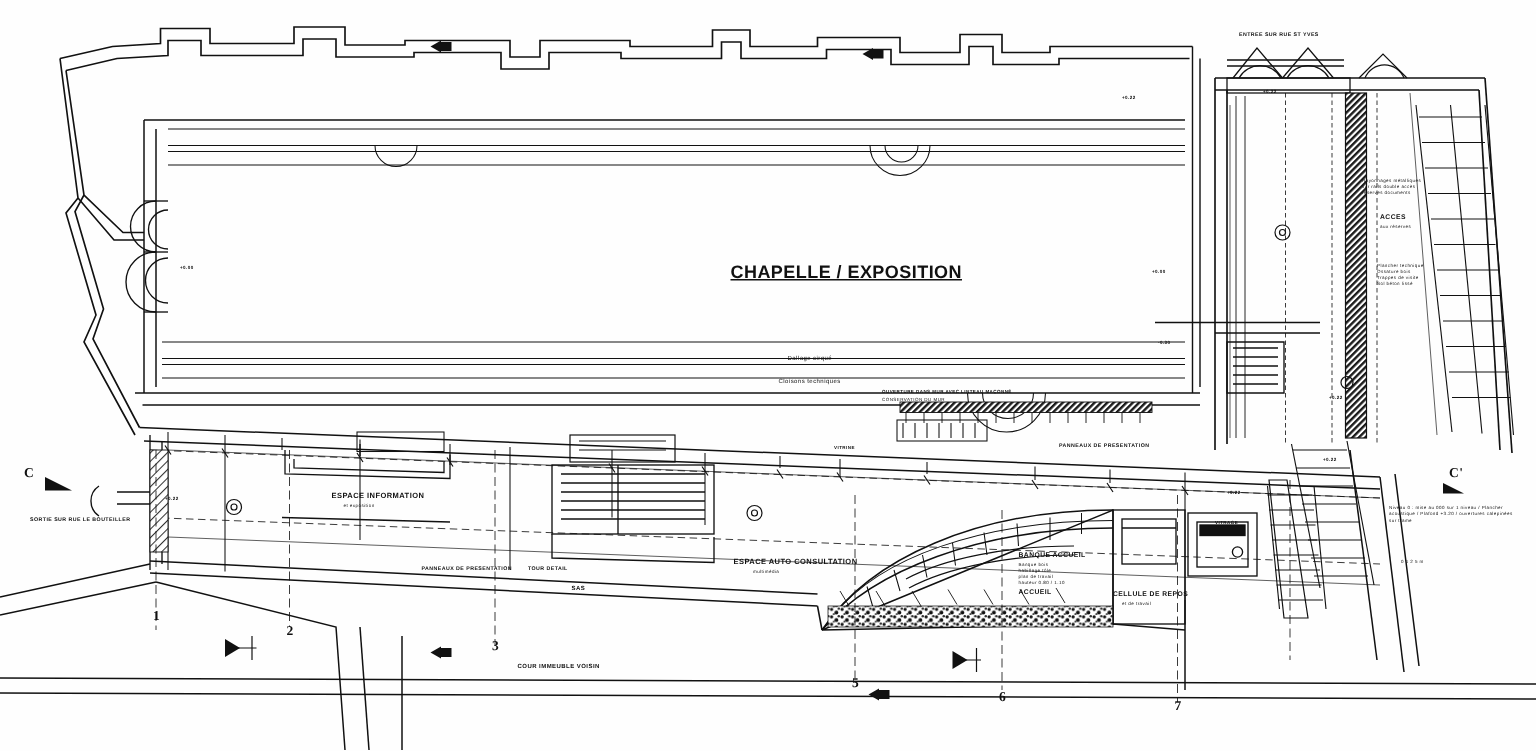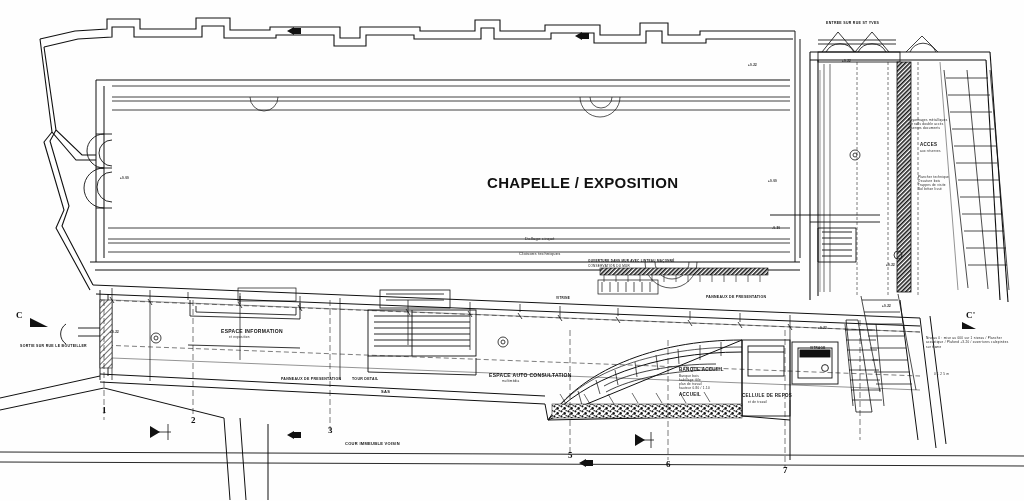--- a/index.html
+++ b/index.html
@@ -2,21 +2,21 @@
 <html><head>
 <meta charset="utf-8">
 <style>
   html,body{margin:0;padding:0;background:#ffffff;}
   body{font-family:"Liberation Sans",sans-serif;}
   #plan{position:relative;width:1024px;height:501px;background:#fefefe;overflow:hidden;}
   #plan svg{position:absolute;left:0;top:0;}
   .lbl{position:absolute;font-family:"Liberation Sans",sans-serif;color:#111;white-space:nowrap;
        font-weight:bold;letter-spacing:.3px;}
   .t3{font-size:3px;} .t35{font-size:3.5px;} .t4{font-size:4px;} .t45{font-size:4.5px;}
-  .t5{font-size:5px;} .t9{font-size:15px;}
+  .t5{font-size:5px;} .t9{font-size:12px;text-decoration:underline;}
   .thin{font-weight:normal;}
   .num{font-size:9px;font-weight:bold;font-family:"Liberation Serif",serif;}
   .secm{font-size:9px;font-weight:bold;font-family:"Liberation Serif",serif;}
 </style>
 </head>
 <body>
 
 <div id="plan">
 
 <svg width="1024" height="501" viewBox="0 0 1024 501">

